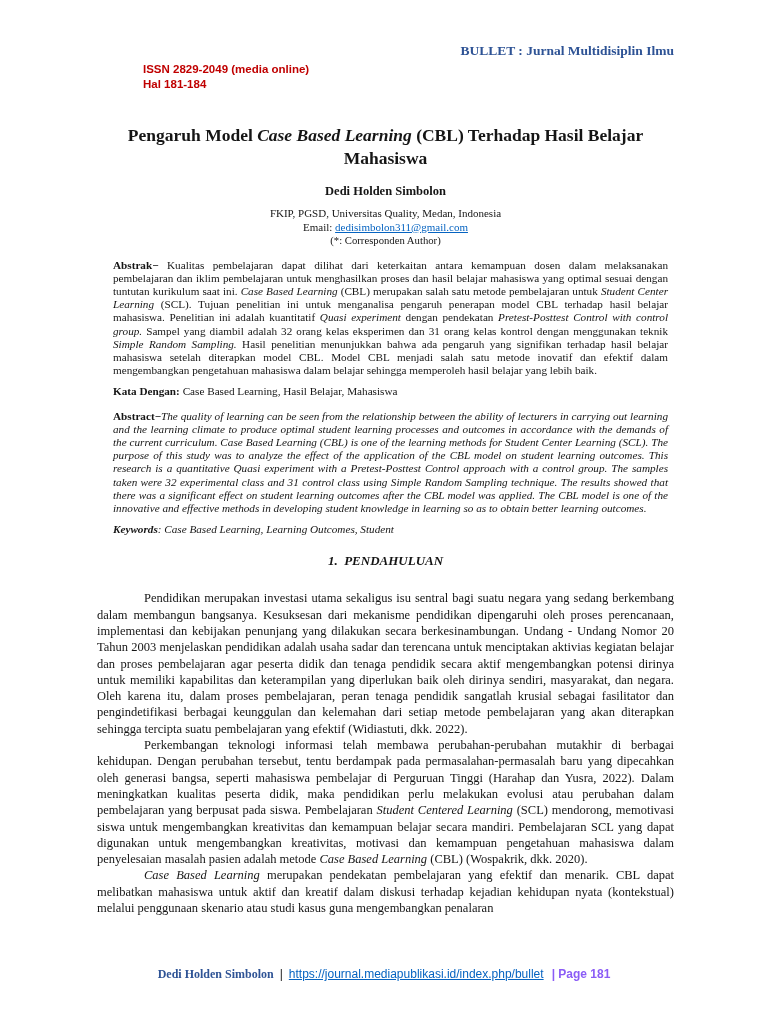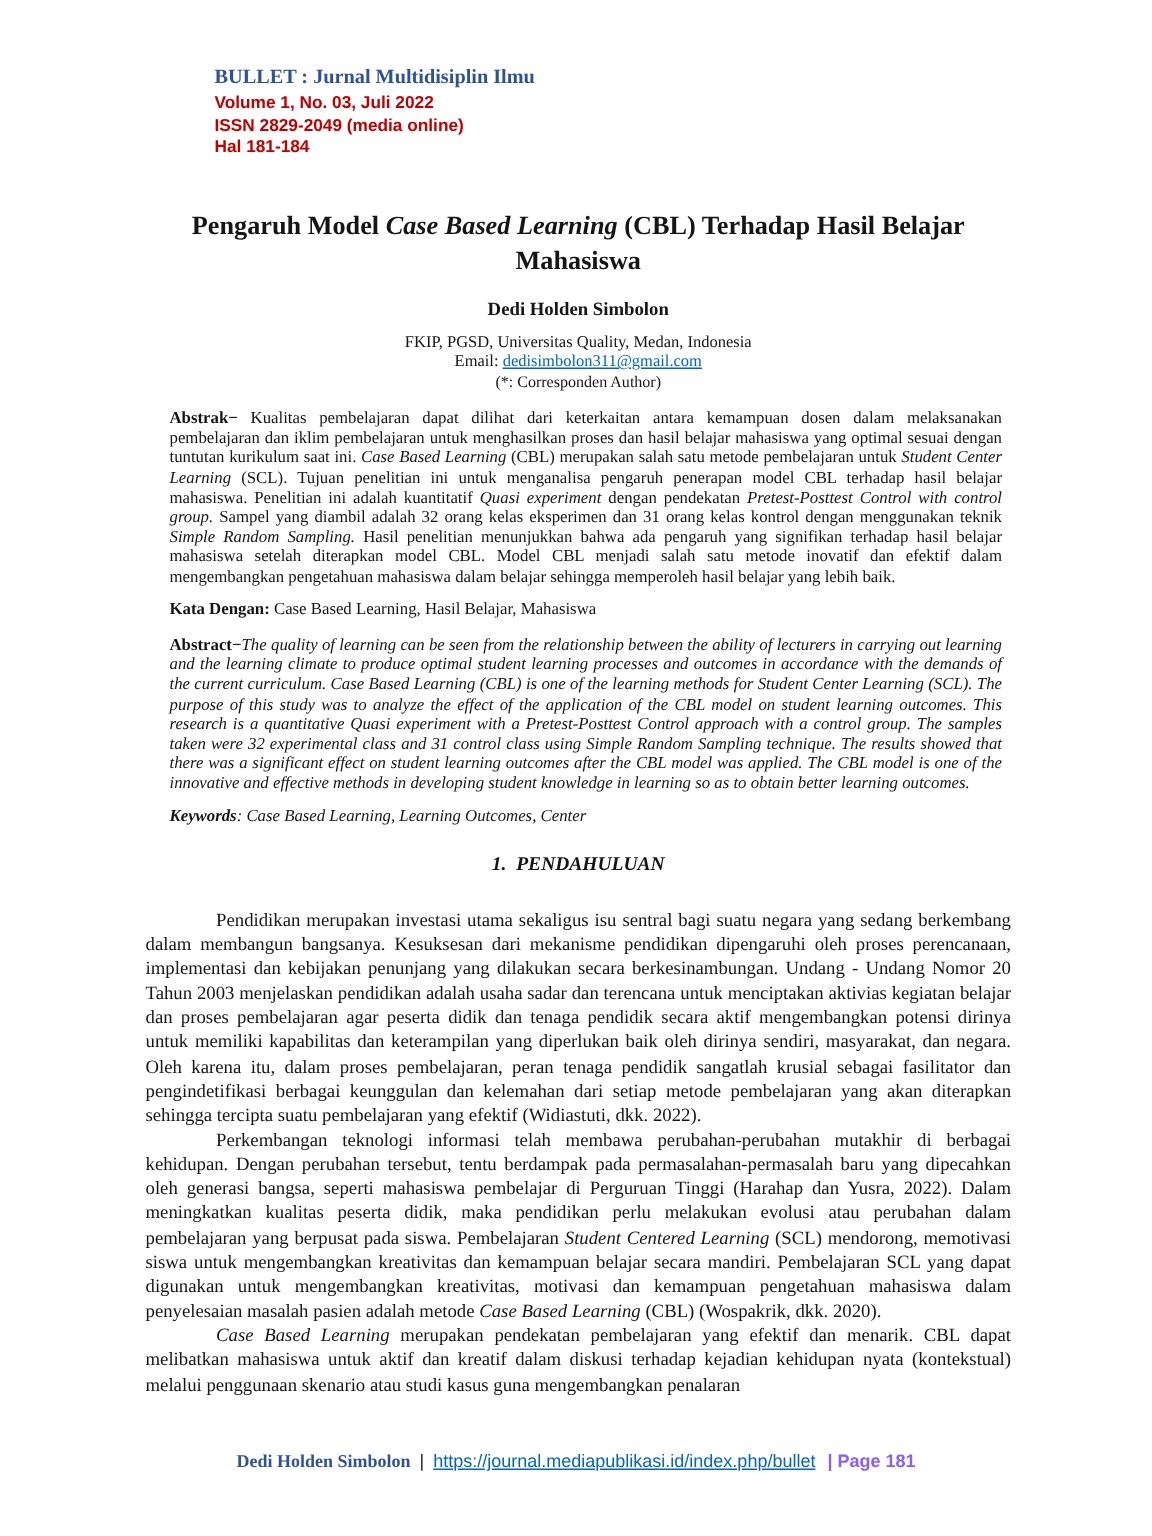--- a/index.html
+++ b/index.html
@@ -11,21 +11,21 @@
     padding:42px 94px 0 97px;
     font-family:"Liberation Serif", serif;
     color:#151515;
     overflow:hidden;
   }
   
   .journal-header{margin-left:46px;}
   .jh-title{
     font-family:"Liberation Serif", serif;
     color:var(--header-blue,#2E5395);
-    font-weight:700;font-size:13.5px;line-height:17px;margin-bottom:3px;
+    font-weight:700;font-size:13.5px;line-height:17px;margin-bottom:3px;text-align:right;
   }
   .jh-line{
     font-family:"Liberation Sans", sans-serif;
     color:var(--header-red,#C00000);
     font-weight:600;font-size:11.5px;line-height:14.5px;
   }
   
   .article-title{
     margin:33px 0 0;text-align:center;
     font-size:17.5px;font-weight:700;line-height:23px;
@@ -64,37 +64,36 @@
   .f-url{color:var(--link-blue,#0563C1);font-family:"Liberation Sans", sans-serif;text-decoration:underline;}
   .f-page{color:#8b5cf6;font-family:"Liberation Sans", sans-serif;font-weight:600;margin-left:5px;}
 </style>
 </head>
 <body>
 
 <div class="page">
 
   <header class="journal-header">
     <div class="jh-title">BULLET : Jurnal Multidisiplin Ilmu</div>
-    <div class="jh-line">Volume 1, No. 03, Juli 2022</div>
     <div class="jh-line">ISSN 2829-2049 (media online)</div>
     <div class="jh-line">Hal 181-184</div>
   </header>
 
   <h1 class="article-title"><span>Pengaruh Model </span><span class="run-i">Case Based Learning</span><span> (CBL) Terhadap Hasil Belajar Mahasiswa</span></h1>
 
   <div class="author">Dedi Holden Simbolon</div>
   <div class="affil first">FKIP, PGSD, Universitas Quality, Medan, Indonesia</div>
   <div class="affil"><span>Email: </span><a class="link" href="#">dedisimbolon311@gmail.com</a></div>
   <div class="affil small">(*: Corresponden Author)</div>
 
   <p class="abstract"><span class="run-b">Abstrak− </span><span>Kualitas pembelajaran dapat dilihat dari keterkaitan antara kemampuan dosen dalam melaksanakan pembelajaran dan iklim pembelajaran untuk menghasilkan proses dan hasil belajar mahasiswa yang optimal sesuai dengan tuntutan kurikulum saat ini. </span><span class="run-i">Case Based Learning</span><span> (CBL) merupakan salah satu metode pembelajaran untuk </span><span class="run-i">Student Center Learning</span><span> (SCL). Tujuan penelitian ini untuk menganalisa pengaruh penerapan model CBL terhadap hasil belajar mahasiswa. Penelitian ini adalah kuantitatif </span><span class="run-i">Quasi experiment</span><span> dengan pendekatan </span><span class="run-i">Pretest-Posttest Control with control group.</span><span> Sampel yang diambil adalah 32 orang kelas eksperimen dan 31 orang kelas kontrol dengan menggunakan teknik </span><span class="run-i">Simple Random Sampling.</span><span> Hasil penelitian menunjukkan bahwa ada pengaruh yang signifikan terhadap hasil belajar mahasiswa setelah diterapkan model CBL. Model CBL menjadi salah satu metode inovatif dan efektif dalam mengembangkan pengetahuan mahasiswa dalam belajar sehingga memperoleh hasil belajar yang lebih baik.</span></p>
   <p class="abstract keywords-line"><span class="run-b">Kata Dengan:</span><span> Case Based Learning, Hasil Belajar, Mahasiswa</span></p>
 
   <p class="abstract"><span class="run-b">Abstract−</span><span class="run-i">The quality of learning can be seen from the relationship between the ability of lecturers in carrying out learning and the learning climate to produce optimal student learning processes and outcomes in accordance with the demands of the current curriculum. Case Based Learning (CBL) is one of the learning methods for Student Center Learning (SCL). The purpose of this study was to analyze the effect of the application of the CBL model on student learning outcomes. This research is a quantitative Quasi experiment with a Pretest-Posttest Control approach with a control group. The samples taken were 32 experimental class and 31 control class using Simple Random Sampling technique. The results showed that there was a significant effect on student learning outcomes after the CBL model was applied. The CBL model is one of the innovative and effective methods in developing student knowledge in learning so as to obtain better learning outcomes.</span></p>
-  <p class="abstract keywords-line"><span class="run-bi">Keywords</span><span class="run-i">: Case Based Learning, Learning Outcomes, Center</span></p>
+  <p class="abstract keywords-line"><span class="run-bi">Keywords</span><span class="run-i">: Case Based Learning, Learning Outcomes, Student</span></p>
 
   <h2 class="section-heading">1.&nbsp; PENDAHULUAN</h2>
 
   <p class="body-par"><span>Pendidikan  merupakan investasi utama sekaligus isu sentral bagi suatu negara yang sedang berkembang dalam membangun bangsanya. Kesuksesan dari mekanisme pendidikan dipengaruhi oleh proses perencanaan, implementasi dan kebijakan penunjang yang dilakukan secara berkesinambungan. Undang - Undang Nomor 20 Tahun 2003 menjelaskan pendidikan adalah usaha sadar dan terencana untuk menciptakan aktivias kegiatan belajar dan proses pembelajaran agar peserta didik dan tenaga pendidik secara aktif mengembangkan potensi dirinya untuk memiliki kapabilitas dan keterampilan yang diperlukan baik oleh dirinya sendiri, masyarakat, dan negara. Oleh karena itu, dalam proses pembelajaran, peran tenaga pendidik sangatlah krusial sebagai fasilitator dan pengindetifikasi berbagai keunggulan dan kelemahan dari setiap metode pembelajaran yang akan diterapkan sehingga tercipta suatu pembelajaran yang efektif (Widiastuti, dkk. 2022).</span></p>
   <p class="body-par"><span>Perkembangan teknologi informasi telah membawa perubahan-perubahan mutakhir di berbagai kehidupan. Dengan perubahan tersebut, tentu berdampak pada permasalahan-permasalah baru yang dipecahkan oleh generasi bangsa, seperti mahasiswa pembelajar di Perguruan Tinggi (Harahap dan Yusra, 2022). Dalam meningkatkan kualitas peserta didik, maka pendidikan perlu melakukan evolusi atau perubahan dalam pembelajaran yang berpusat pada siswa. Pembelajaran </span><span class="run-i">Student Centered Learning</span><span> (SCL) mendorong, memotivasi siswa untuk mengembangkan kreativitas dan kemampuan belajar secara mandiri. Pembelajaran SCL yang dapat digunakan untuk mengembangkan kreativitas, motivasi dan kemampuan pengetahuan mahasiswa dalam penyelesaian masalah pasien adalah metode </span><span class="run-i">Case Based Learning</span><span> (CBL) (Wospakrik, dkk. 2020).</span></p>
   <p class="body-par"><span class="run-i">Case Based Learning</span><span> merupakan pendekatan pembelajaran yang efektif dan menarik. CBL dapat melibatkan mahasiswa untuk aktif dan kreatif dalam diskusi terhadap kejadian kehidupan nyata (kontekstual)  melalui penggunaan skenario atau studi kasus guna mengembangkan penalaran</span></p>
 
   <footer class="page-footer">
     <span class="f-author">Dedi Holden Simbolon</span>
     <span class="f-sep">|</span>

